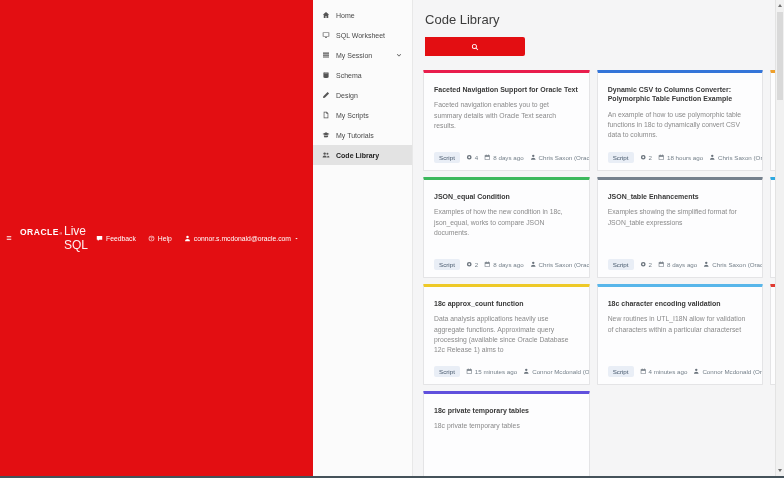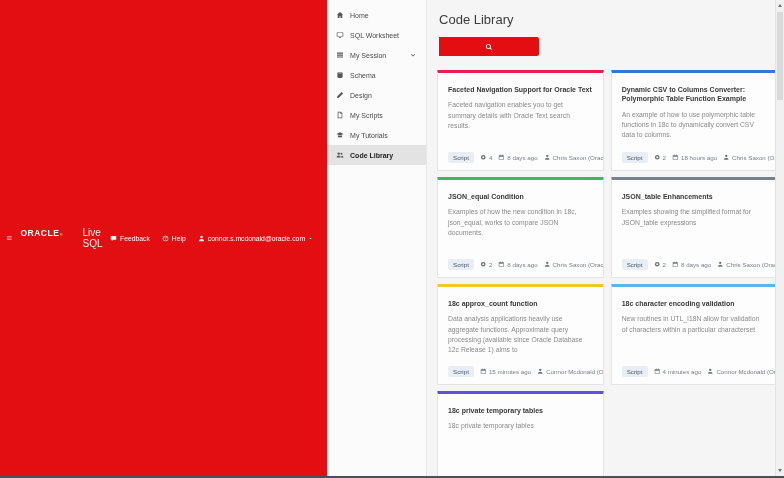--- a/index.html
+++ b/index.html
@@ -8,21 +8,21 @@
   .window { position: relative; width: 784px; height: 478px; border-bottom: 2px solid #45525a;
             display: flex; flex-direction: row; overflow: hidden; background: #fff; }
 
   
   .topbar { flex: 0 0 16px; background: var(--brand-red, #e30e12); color: #fff;
             display: flex; align-items: center; gap: 6px; padding: 0 14px 0 6px; }
   .menu-btn { display: flex; align-items: center; cursor: pointer; }
   .brand { display: flex; align-items: baseline; margin-left: 2px; }
   .brand-oracle { font-weight: bold; font-size: 8.5px; letter-spacing: .5px; }
   .brand-reg { font-size: 3.5px; vertical-align: super; margin-left: .5px; }
-  .brand-suffix { font-size: 10px; font-weight: 300; margin-left: 20px; opacity: .95; }
+  .brand-suffix { font-size: 12px; font-weight: 300; margin-left: 2px; opacity: .95; }
   .topbar-right { margin-left: auto; display: flex; align-items: center; gap: 12px; font-size: 6.8px; }
   .topbar-item { display: flex; align-items: center; gap: 3px; cursor: pointer; white-space: nowrap; }
 
   .ic { display: inline-flex; }
   .ic svg { width: 100%; height: 100%; display: block; }
   .ic-7 { width: 7px; height: 7px; }
   .ic-8 { width: 8px; height: 8px; }
   .ic-6 { width: 6.5px; height: 6.5px; }
   .ic-5 { width: 5px; height: 5px; }
 

